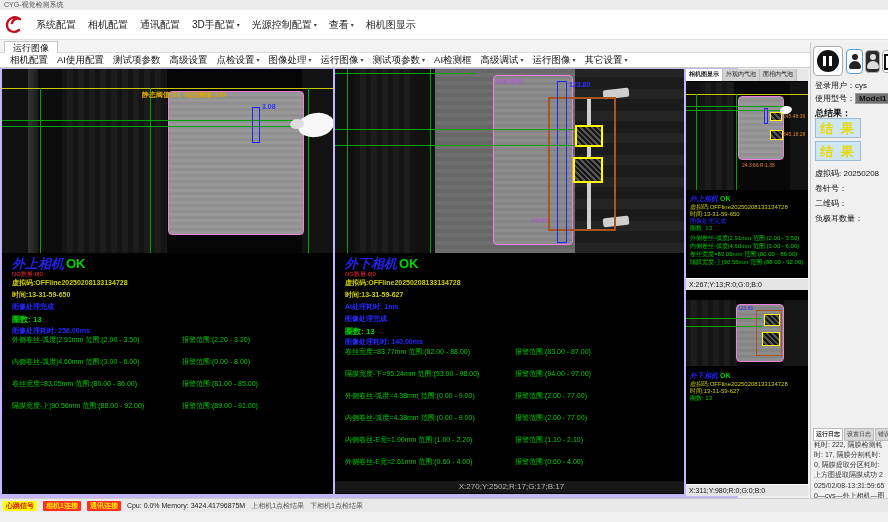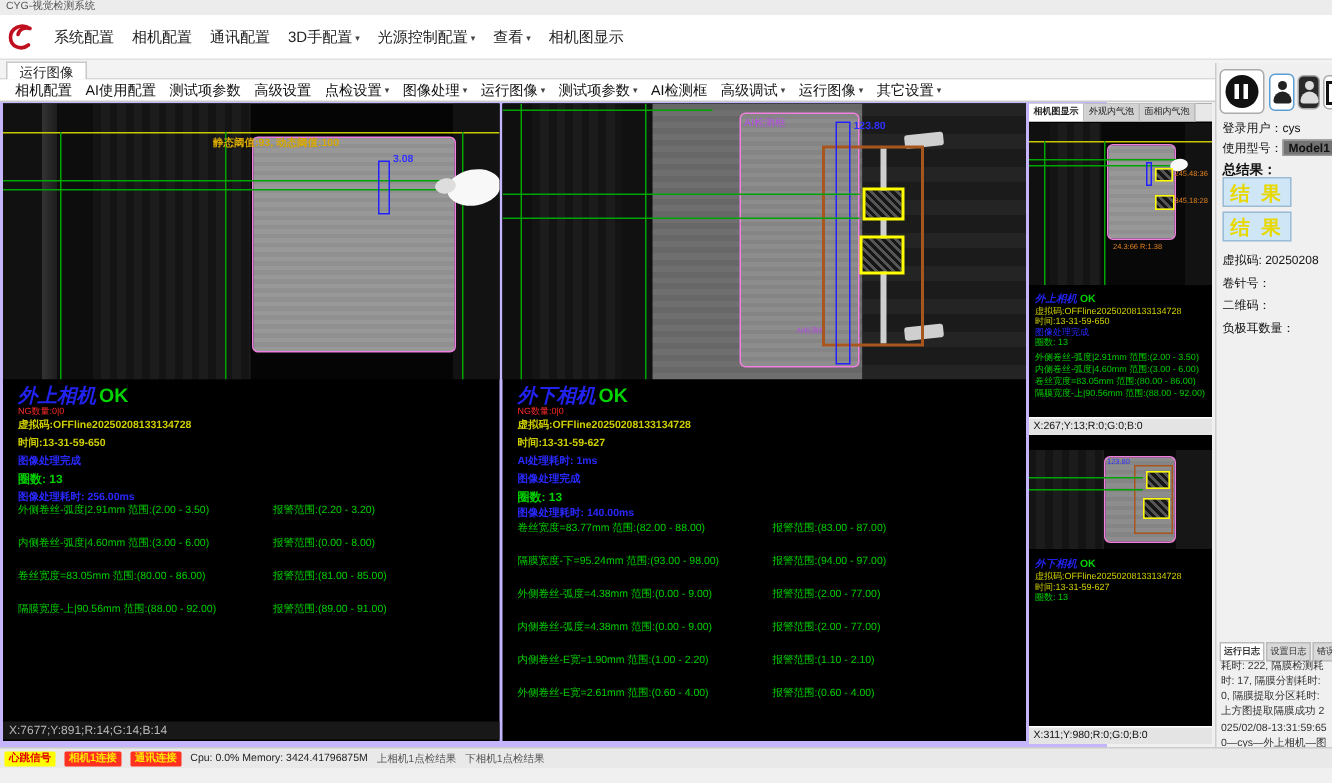--- a/index.html
+++ b/index.html
@@ -158,21 +158,20 @@
     <span class="res grn" style="top:245px;">圈数: 13</span>
     <span class="res blu" style="top:257px;">图像处理耗时: 256.00ms</span>
     <span class="mrow" style="left:10px;top:266px;">外侧卷丝-弧度|2.91mm 范围:(2.00 - 3.50)</span>
     <span class="mrow alarm" style="top:266px;">报警范围:(2.20 - 3.20)</span>
     <span class="mrow" style="left:10px;top:288px;">内侧卷丝-弧度|4.60mm 范围:(3.00 - 6.00)</span>
     <span class="mrow alarm" style="top:288px;">报警范围:(0.00 - 8.00)</span>
     <span class="mrow" style="left:10px;top:310px;">卷丝宽度=83.05mm 范围:(80.00 - 86.00)</span>
     <span class="mrow alarm" style="top:310px;">报警范围:(81.00 - 85.00)</span>
     <span class="mrow" style="left:10px;top:332px;">隔膜宽度-上|90.56mm 范围:(88.00 - 92.00)</span>
     <span class="mrow alarm" style="top:332px;">报警范围:(89.00 - 91.00)</span>
-    <div class="coordbar" style="top:412px;">X:7677;Y:891;R:14;G:14;B:14</div>
   </section>
 
   <section class="cam cam-mid">
     <div class="scene">
       <div class="band" style="left:0;width:20px;background:#0f0f0f;"></div>
       <div class="band stripes" style="left:20px;width:60px;"></div>
       <div class="band" style="left:80px;width:20px;background:#111;"></div>
       <div class="band" style="left:100px;width:140px;background:repeating-linear-gradient(0deg,#6f6f6f 0 4px,#676767 4px 8px);"></div>
       <div class="band" style="left:240px;width:109px;background:repeating-linear-gradient(0deg,#242424 0 10px,#1b1b1b 10px 22px);"></div>
       <div class="lightpatch" style="left:268px;top:20px;width:26px;height:9px;transform:rotate(-6deg);"></div>
@@ -205,20 +204,21 @@
     <span class="mrow" style="left:10px;top:300px;">隔膜宽度-下=95.24mm 范围:(93.00 - 98.00)</span>
     <span class="mrow alarm" style="top:300px;">报警范围:(94.00 - 97.00)</span>
     <span class="mrow" style="left:10px;top:322px;">外侧卷丝-弧度=4.38mm 范围:(0.00 - 9.00)</span>
     <span class="mrow alarm" style="top:322px;">报警范围:(2.00 - 77.00)</span>
     <span class="mrow" style="left:10px;top:344px;">内侧卷丝-弧度=4.38mm 范围:(0.00 - 9.00)</span>
     <span class="mrow alarm" style="top:344px;">报警范围:(2.00 - 77.00)</span>
     <span class="mrow" style="left:10px;top:366px;">内侧卷丝-E宽=1.90mm 范围:(1.00 - 2.20)</span>
     <span class="mrow alarm" style="top:366px;">报警范围:(1.10 - 2.10)</span>
     <span class="mrow" style="left:10px;top:388px;">外侧卷丝-E宽=2.61mm 范围:(0.60 - 4.00)</span>
     <span class="mrow alarm" style="top:388px;">报警范围:(0.60 - 4.00)</span>
+    <div class="coordbar" style="top:412px;">X:270;Y:2502;R:17;G:17;B:17</div>
   </section>
 </div>
 
 <div class="prevcol">
   <div class="ptabs">
     <span class="ptab active">相机图显示</span>
     <span class="ptab">外观内气泡</span>
     <span class="ptab">面相内气泡</span>
   </div>
   <div class="pscene" style="top:13px;height:108px;">

